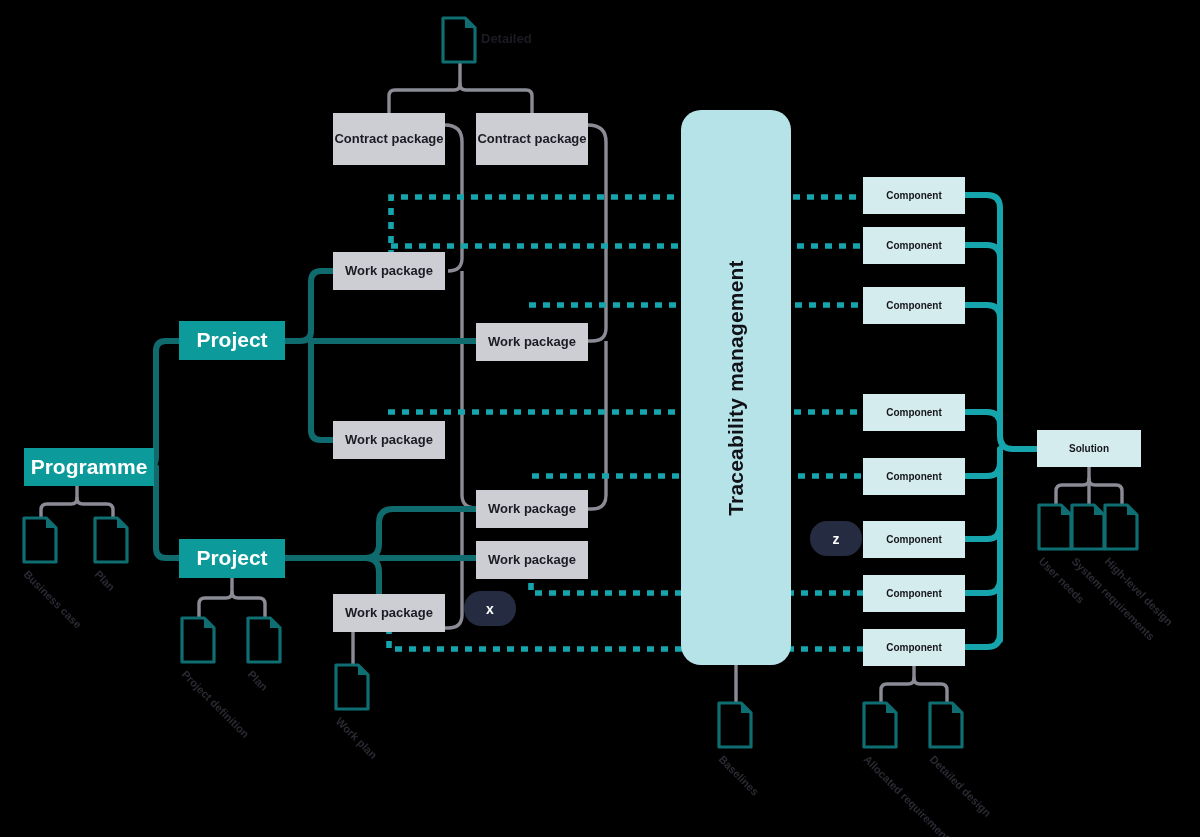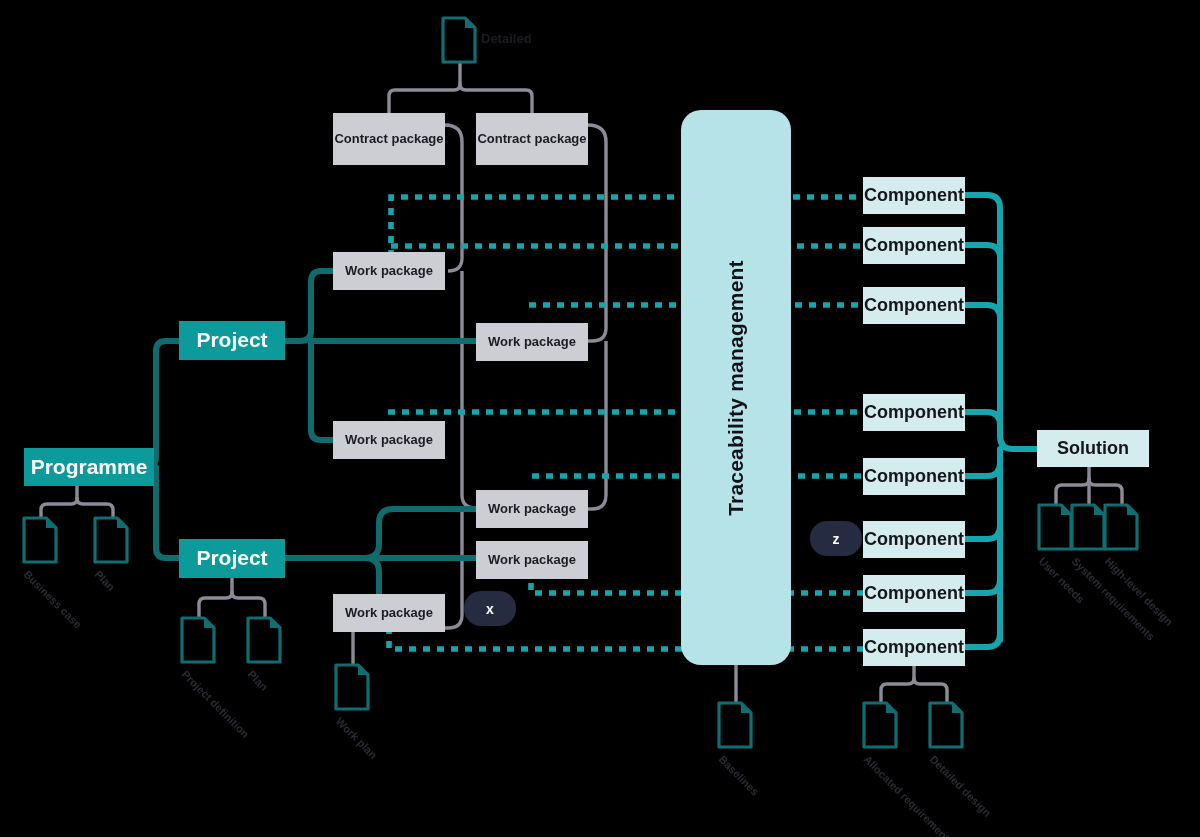--- a/index.html
+++ b/index.html
@@ -3,21 +3,21 @@
 <meta charset="utf-8">
 <style>
   html,body{margin:0;padding:0;background:#000;}
   #stage{position:relative;width:1200px;height:837px;background:#000;
          font-family:"Liberation Sans", sans-serif;overflow:hidden;}
   svg{position:absolute;left:0;top:0;width:1200px;height:837px;}
   .node{position:absolute;box-sizing:border-box;display:flex;align-items:center;
         justify-content:center;text-align:center;line-height:1.15;}
   .n-teal{background:#0d9a9a;color:#ffffff;font-size:21px;font-weight:700;}
   .n-gray{background:#cdced4;color:#1b1b22;font-size:13px;font-weight:600;}
-  .n-cyan{background:#d5ecee;color:#15151c;font-size:18px;font-weight:700;justify-content:center;}
+  .n-cyan{background:#d5ecee;color:#15151c;font-size:10px;font-weight:700;justify-content:center;}
   .badge{position:absolute;background:#252b40;color:#fff;border-radius:17px;
          display:flex;align-items:center;justify-content:center;
          font-size:14px;font-weight:700;}
   .trace{position:absolute;background:#b6e3e8;border-radius:20px;}
   .trace span{position:absolute;left:50%;top:50%;transform:translate(-50%,-50%) rotate(-90deg);
         white-space:nowrap;font-size:21px;font-weight:700;color:#111118;letter-spacing:.2px;}
   .doclabel{position:absolute;color:#2a2a33;font-size:11px;font-weight:600;
         white-space:nowrap;transform-origin:0 0;transform:rotate(45deg);}
   .clabel{position:absolute;color:#1b1b22;font-size:13px;font-weight:600;white-space:nowrap;}
 </style>
@@ -191,21 +191,21 @@
   <div class="node n-cyan" style="left:863px;top:521px;width:102px;height:37px;">
     <span>Component</span>
   </div>
   <div class="node n-cyan" style="left:863px;top:575px;width:102px;height:37px;">
     <span>Component</span>
   </div>
   <div class="node n-cyan" style="left:863px;top:629px;width:102px;height:37px;">
     <span>Component</span>
   </div>
 
-  <div class="node n-cyan" style="left:1037px;top:430px;width:112px;height:37px;">
+  <div class="node n-cyan" style="left:1037px;top:430px;width:104px;height:37px;">
     <span>Solution</span>
   </div>
 
   <div class="badge" style="left:464px;top:591px;width:52px;height:35px;">
     <span>x</span>
   </div>
   <div class="badge" style="left:810px;top:521px;width:52px;height:35px;">
     <span>z</span>
   </div>
 

